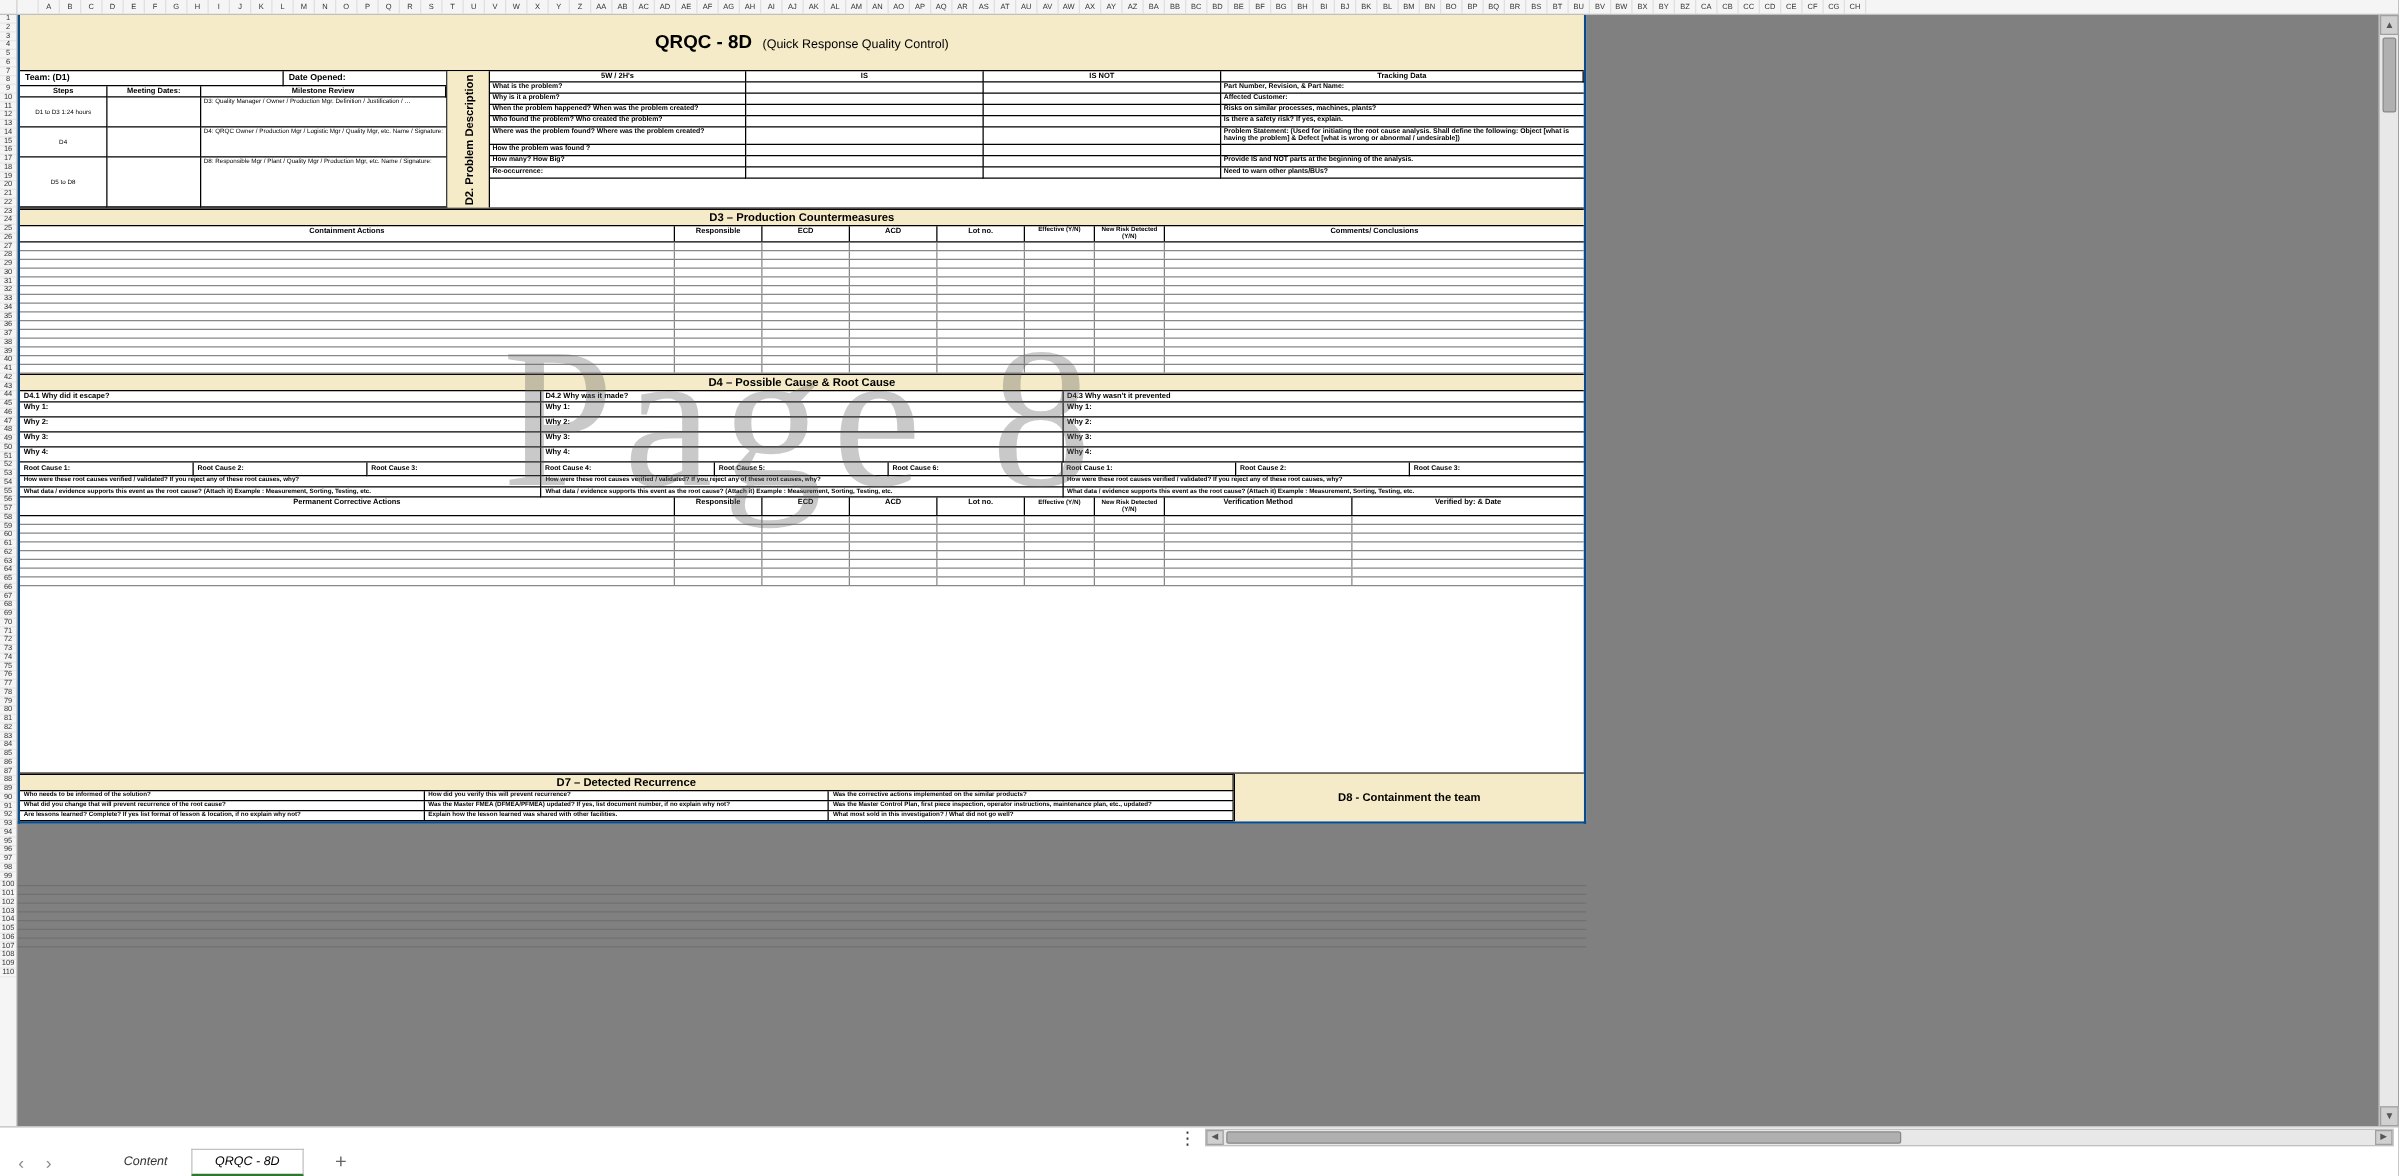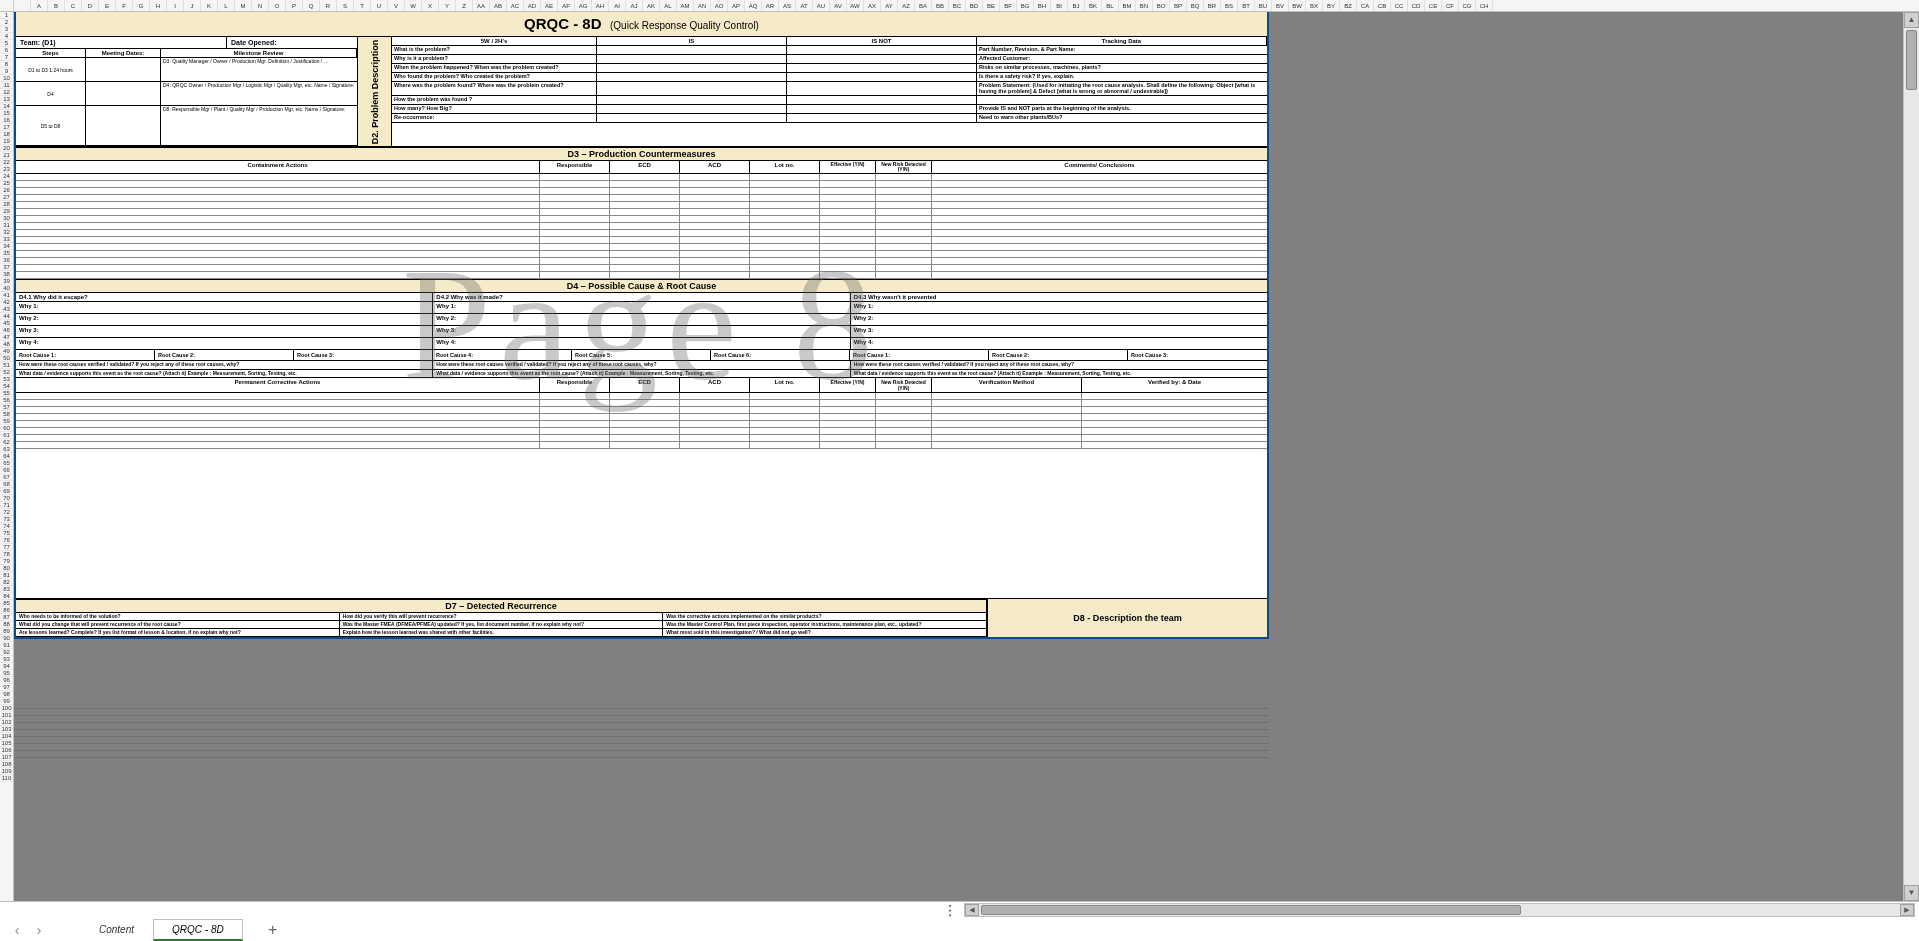--- a/index.html
+++ b/index.html
@@ -33,21 +33,21 @@
 .hscroll .lf,.hscroll .rt { position:absolute; top:0; width:14px; height:12px; background:#d0d0d0; border:1px solid #a0a0a0; text-align:center; font-size:7px; line-height:10px; color:#555; }
 .hscroll .lf{left:0}.hscroll .rt{right:0}
 .hscroll .thumb { position:absolute; left:16px; top:1px; bottom:1px; width:540px; background:#b0b0b0; border:1px solid #888; border-radius:2px; }
 .tabs { flex:1; display:flex; align-items:center; padding:0 6px; gap:0; }
 .tabs .nav { width:22px; height:22px; font-size:14px; color:#888; text-align:center; line-height:22px; cursor:pointer; }
 .tabs .tab { padding:4px 18px; font-size:10px; border:1px solid transparent; cursor:pointer; color:#333;font-style:italic; }
 .tabs .tab.active { background:#fff; border:1px solid #c0c0c0; border-bottom:2px solid #2a7a2a; color:#000; font-weight:normal; }
 .tabs .add { width:24px; font-size:16px; color:#666; text-align:center; cursor:pointer; margin-left:18px; }
 
 
-.title { background:#f5ebc8; text-align:center; padding:3px 0; border-bottom:1px solid #000; }
+.title { background:#f5ebc8; text-align:center; padding:13px 0; border-bottom:1px solid #000; }
 .title .big { font-size:15px; font-weight:bold; display:inline; }
 .title .sub { font-size:10px; display:inline; margin-left:4px; }
 
 .d1d2 { display:flex; border-bottom:1px solid #000; }
 .d1box { width:342px; border-right:1px solid #000; font-size:6px; }
 .d1box .hdr-row { display:flex; }
 .d1box .team { flex:1; border-right:1px solid #000; border-bottom:1px solid #000; padding:2px 4px; font-weight:bold; font-size:7px; }
 .d1box .dopen { width:130px; border-bottom:1px solid #000; padding:2px 4px; font-weight:bold; font-size:7px; }
 .d1box .cols { display:flex; font-weight:bold; font-size:6px; text-align:center; }
 .d1box .cols > div { border-right:1px solid #000; border-bottom:1px solid #000; padding:1px; }
@@ -809,21 +809,21 @@
                   <div>Was the Master Control Plan, first piece inspection, operator instructions, maintenance plan, etc., updated?</div>
                 </div>
                 <div class="r7">
                   <div>Are lessons learned? Complete? If yes list format of lesson &amp; location, if no explain why not?</div>
                   <div>Explain how the lesson learned was shared with other facilities.</div>
                   <div>What most sold in this investigation? / What did not go well?</div>
                 </div>
               </div>
           </div>
           <div class="d8">
-              <span>D8 - Description the team</span>
+              <span>D8 - Containment the team</span>
             </div>
         </div>
 
         <div class="watermark">
             <span>Page 8</span>
           </div>
       </div>
 
       <div class="grey-rows" id="greyrows" style="position:absolute;left:0;top:690px;width:1255px">
           <div class="gr"></div>

